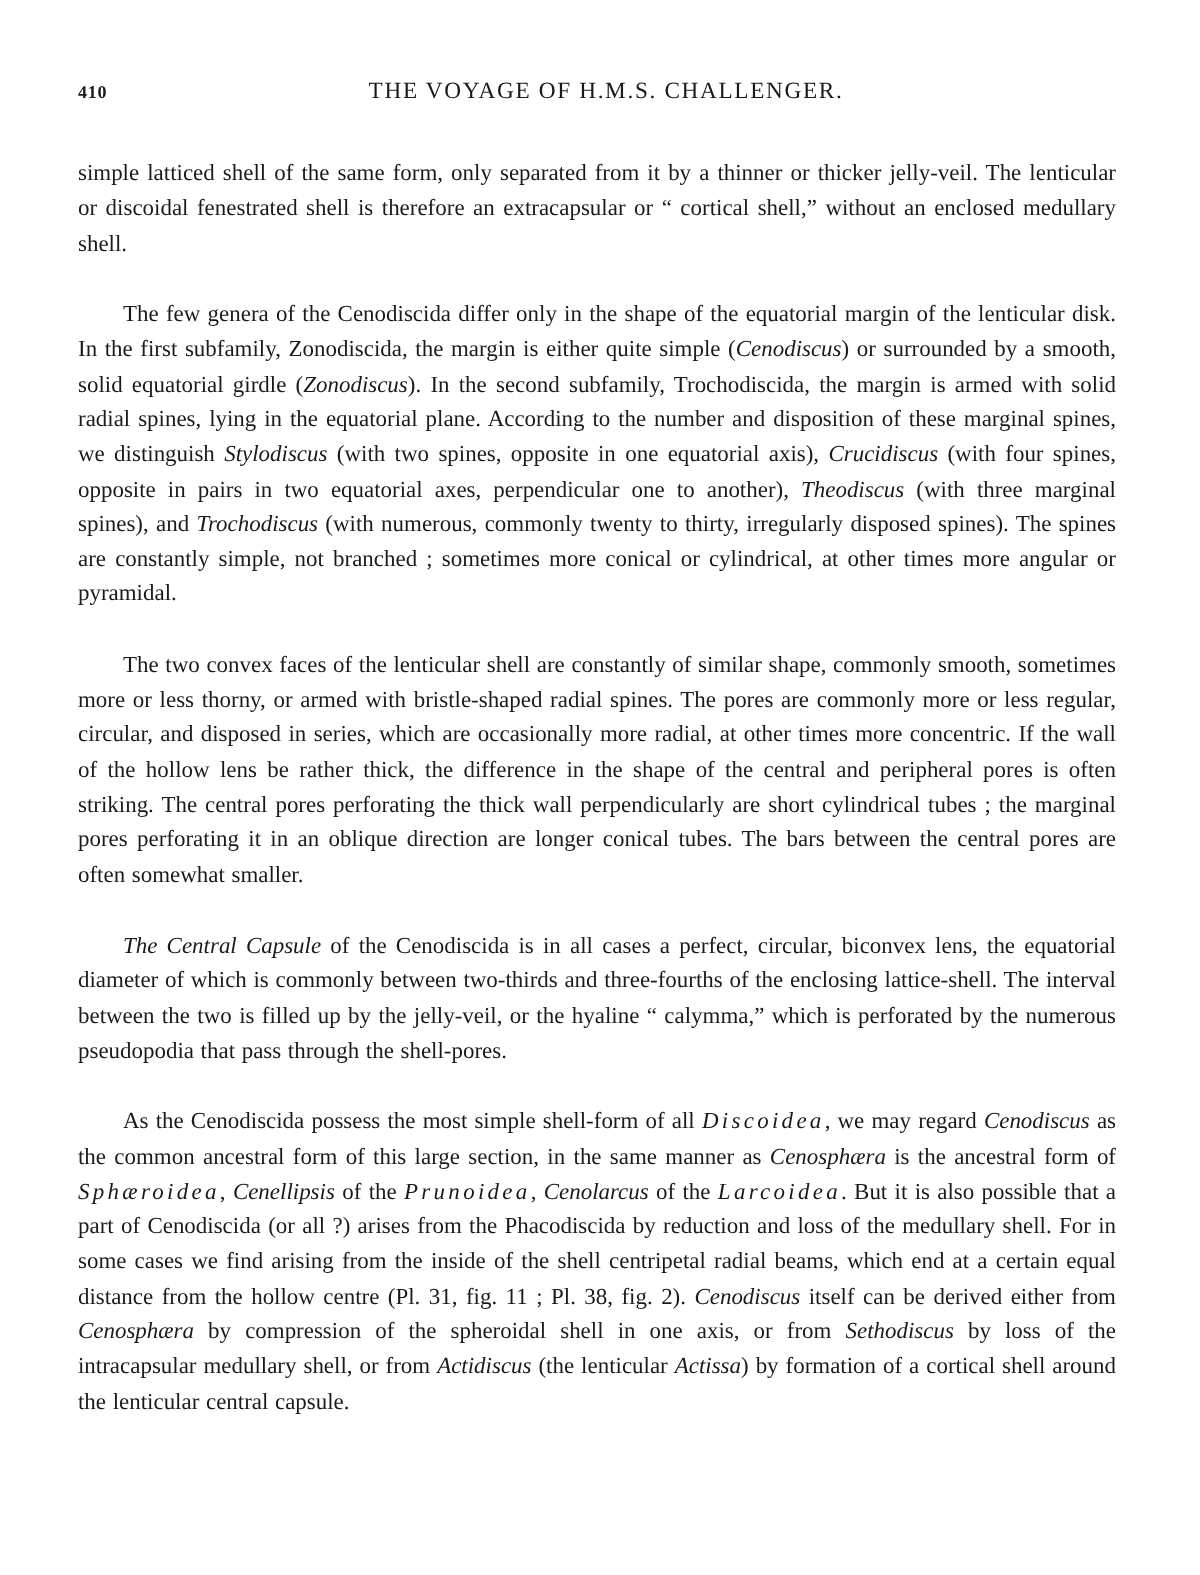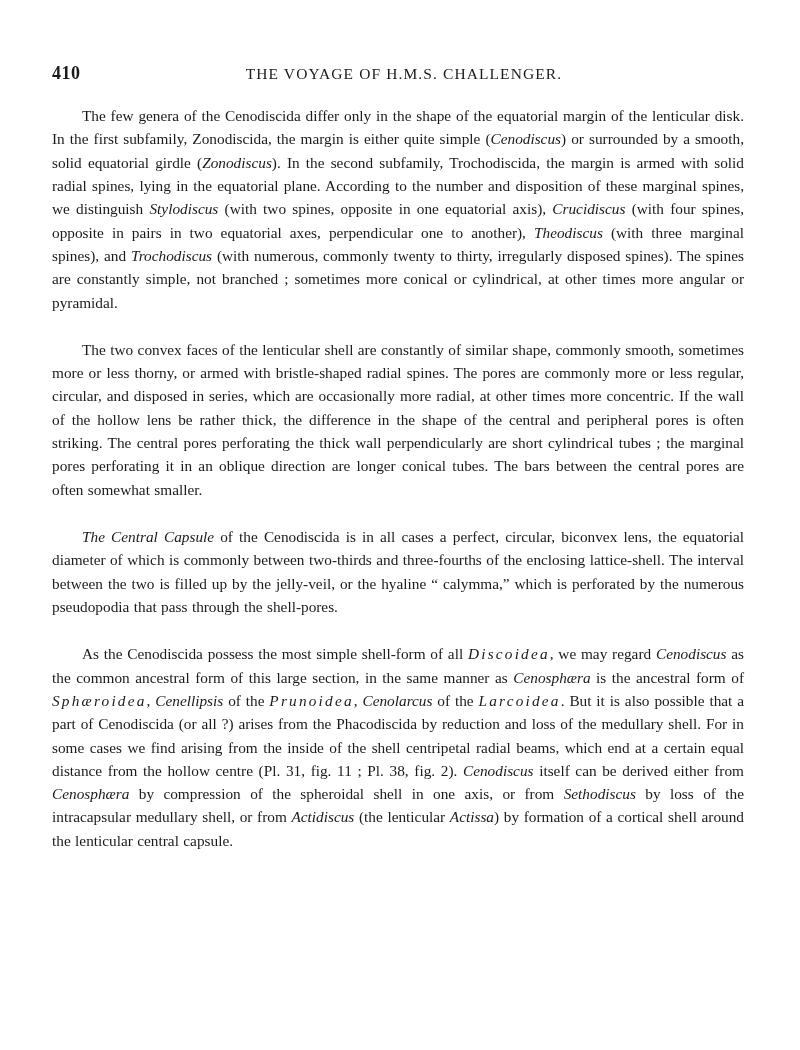--- a/index.html
+++ b/index.html
@@ -20,34 +20,33 @@
     box-sizing: border-box;
     padding: 52px 56px 30px 52px;
   }
   .header {
     display: flex;
     align-items: baseline;
     margin-bottom: 30px;
     height: 22px;
   }
   .folio {
-    font-size: 18px;
+    font-size: 12px;
     font-weight: bold;
     letter-spacing: 0.5px;
     width: 58px;
     flex: 0 0 58px;
   }
   .running-head {
     flex: 1;
     text-align: center;
     font-size: 15.5px;
     letter-spacing: 1.1px;
     padding-right: 46px;
     white-space: nowrap;
-    margin-top: 13px;
   }
   .body-text p {
     margin: 0;
     font-size: 15.3px;
     line-height: 1.525;
     text-align: justify;
     text-justify: inter-word;
     word-spacing: 0.6px;
   }
   .body-text p.indent {
@@ -62,19 +61,20 @@
 <body>
 
 <div class="page">
 
   <div class="header">
     <div class="folio">410</div>
     <div class="running-head">THE VOYAGE OF H.M.S. CHALLENGER.</div>
   </div>
 
   <div class="body-text" id="body-text">
+      <p class="">simple latticed shell of the same form, only separated from it by a thinner or thicker jelly-veil. The lenticular or discoidal fenestrated shell is therefore an extracapsular or “ cortical shell,” without an enclosed medullary shell.</p>
       <p class="indent">The few genera of the Cenodiscida differ only in the shape of the equatorial margin of the lenticular disk. In the first subfamily, Zonodiscida, the margin is either quite simple (<span class="it">Cenodiscus</span>) or surrounded by a smooth, solid equatorial girdle (<span class="it">Zonodiscus</span>). In the second subfamily, Trochodiscida, the margin is armed with solid radial spines, lying in the equatorial plane. According to the number and disposition of these marginal spines, we distinguish <span class="it">Stylodiscus</span> (with two spines, opposite in one equatorial axis), <span class="it">Crucidiscus</span> (with four spines, opposite in pairs in two equatorial axes, perpendicular one to another), <span class="it">Theodiscus</span> (with three marginal spines), and <span class="it">Trochodiscus</span> (with numerous, commonly twenty to thirty, irregularly disposed spines). The spines are constantly simple, not branched ; sometimes more conical or cylindrical, at other times more angular or pyramidal.</p>
       <p class="indent">The two convex faces of the lenticular shell are constantly of similar shape, commonly smooth, sometimes more or less thorny, or armed with bristle-shaped radial spines. The pores are commonly more or less regular, circular, and disposed in series, which are occasionally more radial, at other times more concentric. If the wall of the hollow lens be rather thick, the difference in the shape of the central and peripheral pores is often striking. The central pores perforating the thick wall perpendicularly are short cylindrical tubes ; the marginal pores perforating it in an oblique direction are longer conical tubes. The bars between the central pores are often somewhat smaller.</p>
       <p class="indent"><span class="it">The Central Capsule</span> of the Cenodiscida is in all cases a perfect, circular, biconvex lens, the equatorial diameter of which is commonly between two-thirds and three-fourths of the enclosing lattice-shell. The interval between the two is filled up by the jelly-veil, or the hyaline “ calymma,” which is perforated by the numerous pseudopodia that pass through the shell-pores.</p>
       <p class="indent">As the Cenodiscida possess the most simple shell-form of all <span class="sp">Discoidea</span>, we may regard <span class="it">Cenodiscus</span> as the common ancestral form of this large section, in the same manner as <span class="it">Cenosphæra</span> is the ancestral form of <span class="sp">Sphæroidea</span>, <span class="it">Cenellipsis</span> of the <span class="sp">Prunoidea</span>, <span class="it">Cenolarcus</span> of the <span class="sp">Larcoidea</span>. But it is also possible that a part of Cenodiscida (or all ?) arises from the Phacodiscida by reduction and loss of the medullary shell. For in some cases we find arising from the inside of the shell centripetal radial beams, which end at a certain equal distance from the hollow centre (Pl. <span class="bold">31</span>, fig. 11 ; Pl. <span class="bold">38</span>, fig. 2). <span class="it">Cenodiscus</span> itself can be derived either from <span class="it">Cenosphæra</span> by compression of the spheroidal shell in one axis, or from <span class="it">Sethodiscus</span> by loss of the intracapsular medullary shell, or from <span class="it">Actidiscus</span> (the lenticular <span class="it">Actissa</span>) by formation of a cortical shell around the lenticular central capsule.</p>
     </div>
 
 </div>
 
 </body></html>

